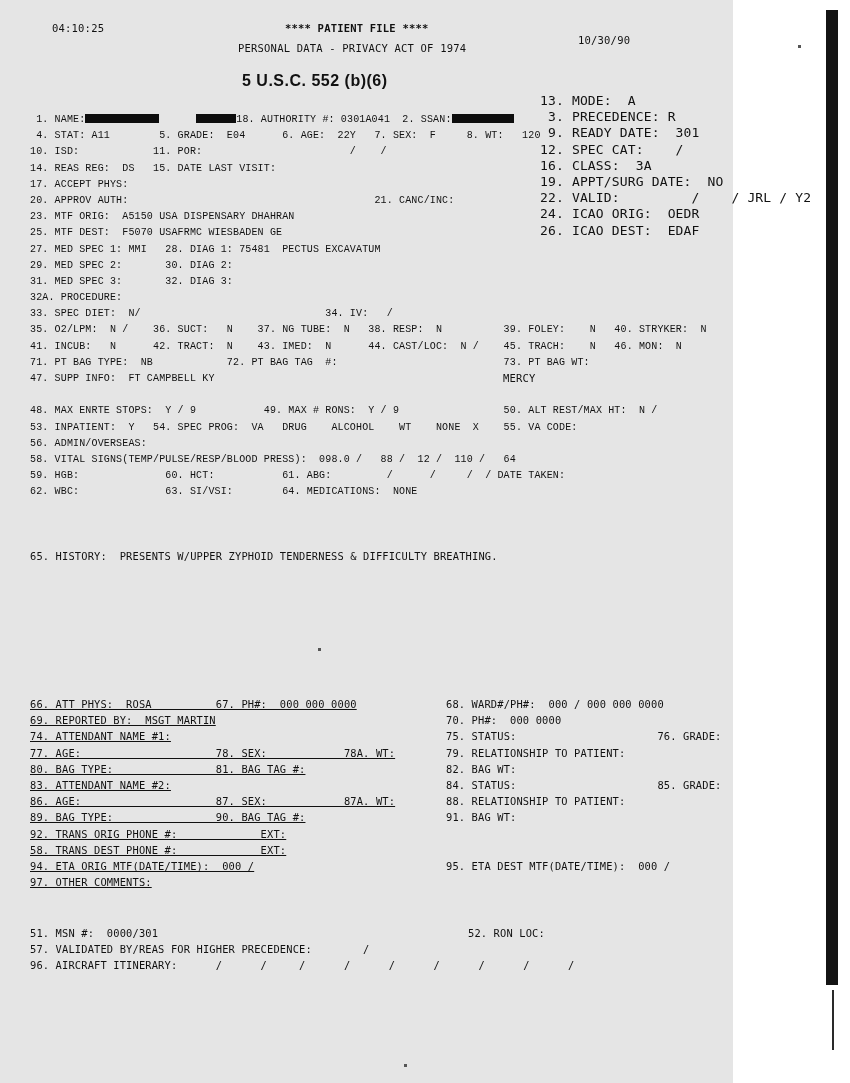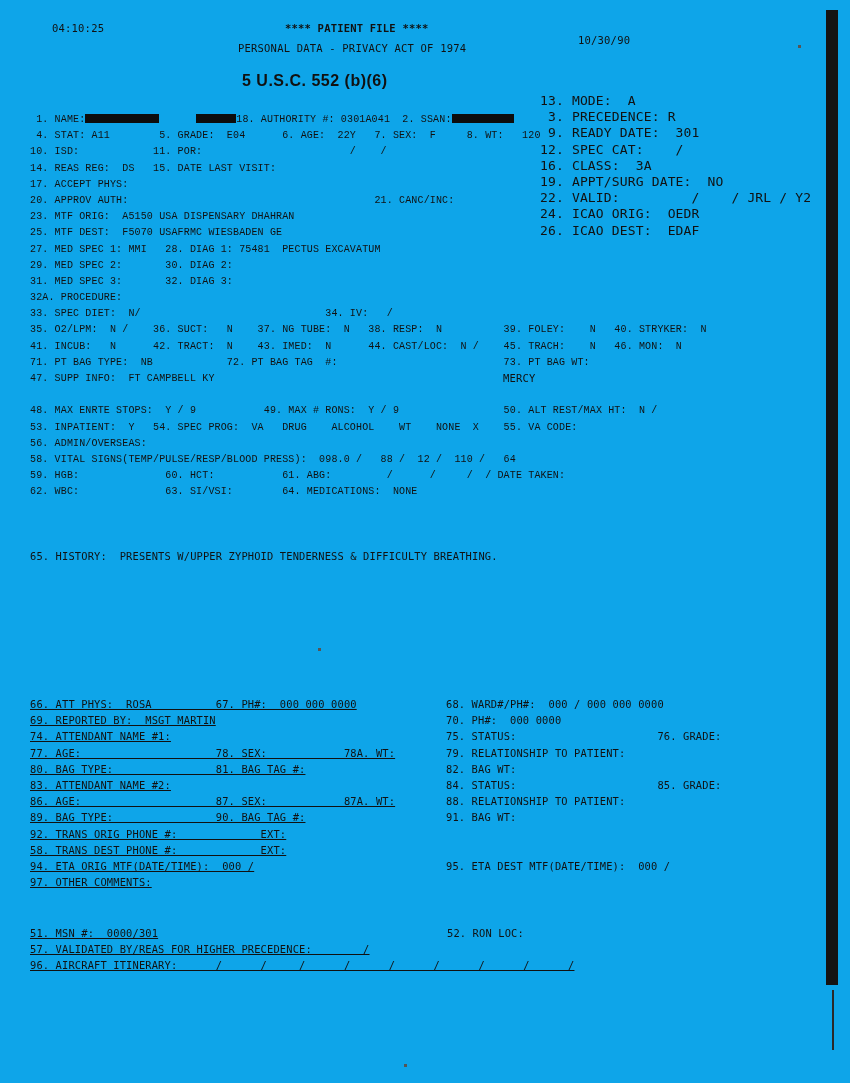--- a/index.html
+++ b/index.html
@@ -11,23 +11,23 @@
     width: 850px;
     height: 1083px;
     position: relative;
     font-family: "DejaVu Sans Mono", monospace;
     color: #111111;
     overflow: hidden;
   }
   .page {
     position: absolute;
     left: 0; top: 0;
-    width: 850px;
+    width: 733px;
     height: 1083px;
-    background: #0ea5e9;
+    background: #e5e5e5;
   }
   
   .scan-edge {
     position: absolute;
     top: 10px;
     left: 826px;
     width: 12px;
     height: 975px;
     background: #141414;
   }
@@ -112,22 +112,22 @@
     height: 9px;
     vertical-align: -1px;
   }
   .rd1 { width: 74px; }
   .rd2 { width: 40px; }
   .rd3 { width: 62px; }
 
   .hist-block { position: absolute; left: 30px; top: 548px; }
   .bottom-block { position: absolute; left: 30px; top: 696px; text-decoration: underline; }
   .bottom-right { position: absolute; left: 446px; top: 696px; }
-  .tail-block { position: absolute; left: 30px; top: 925px; text-decoration: underline; }
-  .tail-right { position: absolute; left: 447px; top: 925px; text-align: center; }
+  .tail-block { position: absolute; left: 30px; top: 925px; }
+  .tail-right { position: absolute; left: 468px; top: 925px; text-align: center; }
 
   .bottom-block .line, .bottom-right .line,
   .tail-block .line, .tail-right .line, .hist-block .line {
     font-family: "DejaVu Sans Mono", monospace;
     font-size: 10.4px;
     line-height: 16.2px;
     white-space: pre;
     letter-spacing: 0.15px;
     height: 16.2px;
   }

